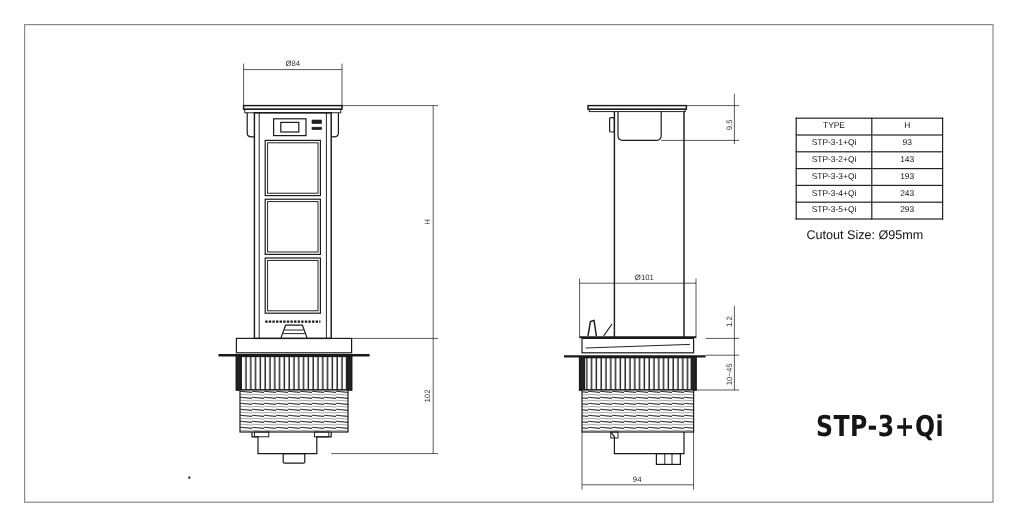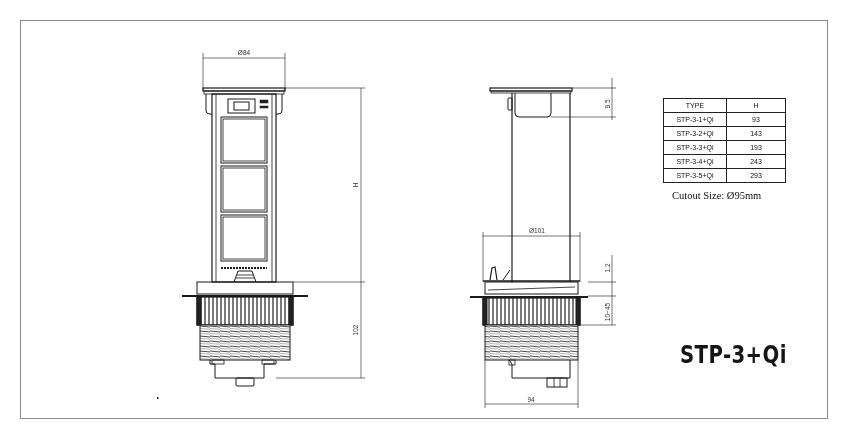--- a/index.html
+++ b/index.html
@@ -4,21 +4,21 @@
 <style>
   html, body { margin: 0; padding: 0; background: #ffffff; }
   body { width: 850px; height: 441px; position: relative; overflow: hidden; font-family: "Liberation Sans", sans-serif; }
   #frame { position: absolute; left: 20px; top: 20px; width: 808px; height: 399px; border: 1px solid #8a8a8a; box-sizing: border-box; }
   svg#drawing { position: absolute; left: 0; top: 0; }
   .spec-table { position: absolute; left: 663px; top: 98px; border-collapse: collapse; font-family: "Liberation Sans", sans-serif; font-size: 7px; color: #111; }
   .spec-table th, .spec-table td { border: 1px solid #222; height: 13px; padding: 0; text-align: center; font-weight: normal; }
   .spec-table { border: 1.5px solid #222; }
   .spec-table .c1 { width: 62px; }
   .spec-table .c2 { width: 58px; }
-  .cutout { position: absolute; left: 672px; top: 190px; font-size: 10.5px; color: #111; font-family: Liberation Serif, serif; }
+  .cutout { position: absolute; left: 672px; top: 190px; font-size: 10.5px; color: #111; font-family: Liberation Sans, sans-serif; }
   .model-title { position: absolute; left: 680px; top: 341px; font-family: "DejaVu Sans", sans-serif; font-weight: bold; font-size: 24px; letter-spacing: 0.5px; color: #151515; transform: scaleX(0.82); transform-origin: left top; }
   .dim { font-family: "Liberation Sans", sans-serif; font-size: 6.5px; fill: #333; }
 </style>
 </head>
 <body>
 
 <div id="frame"></div>
 
 <svg id="drawing" width="850" height="441" viewBox="0 0 850 441">
   <defs>

